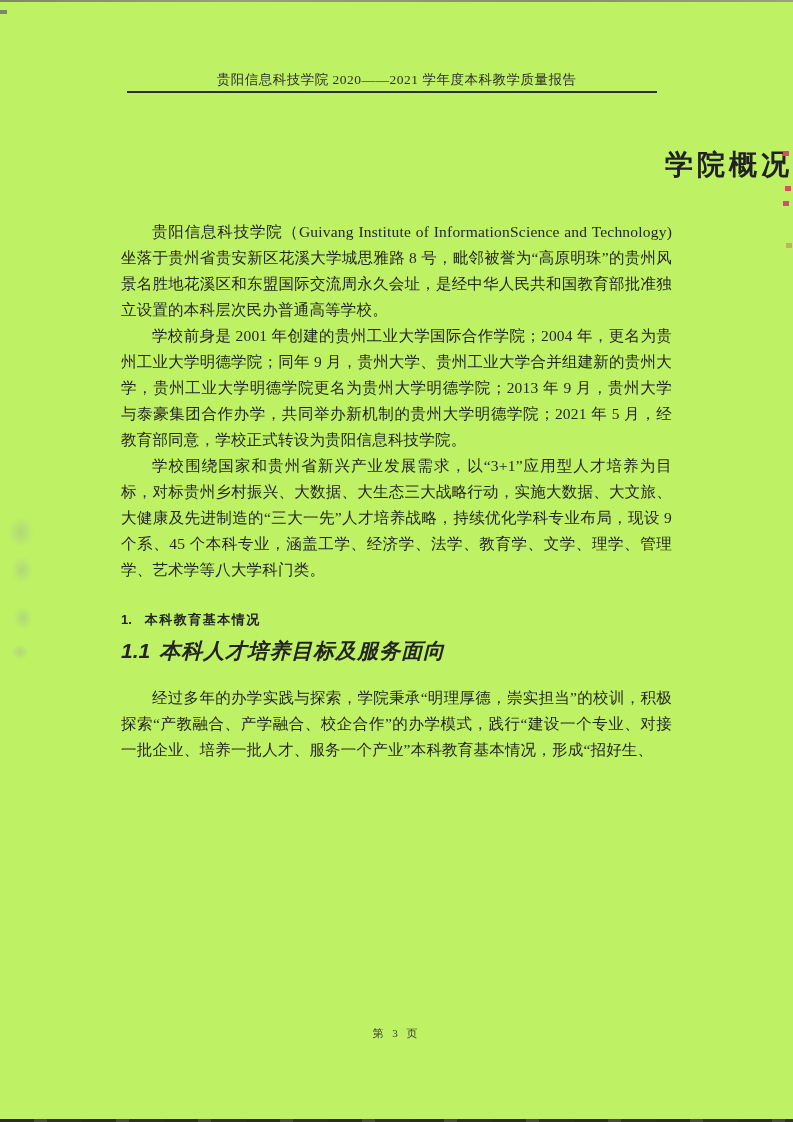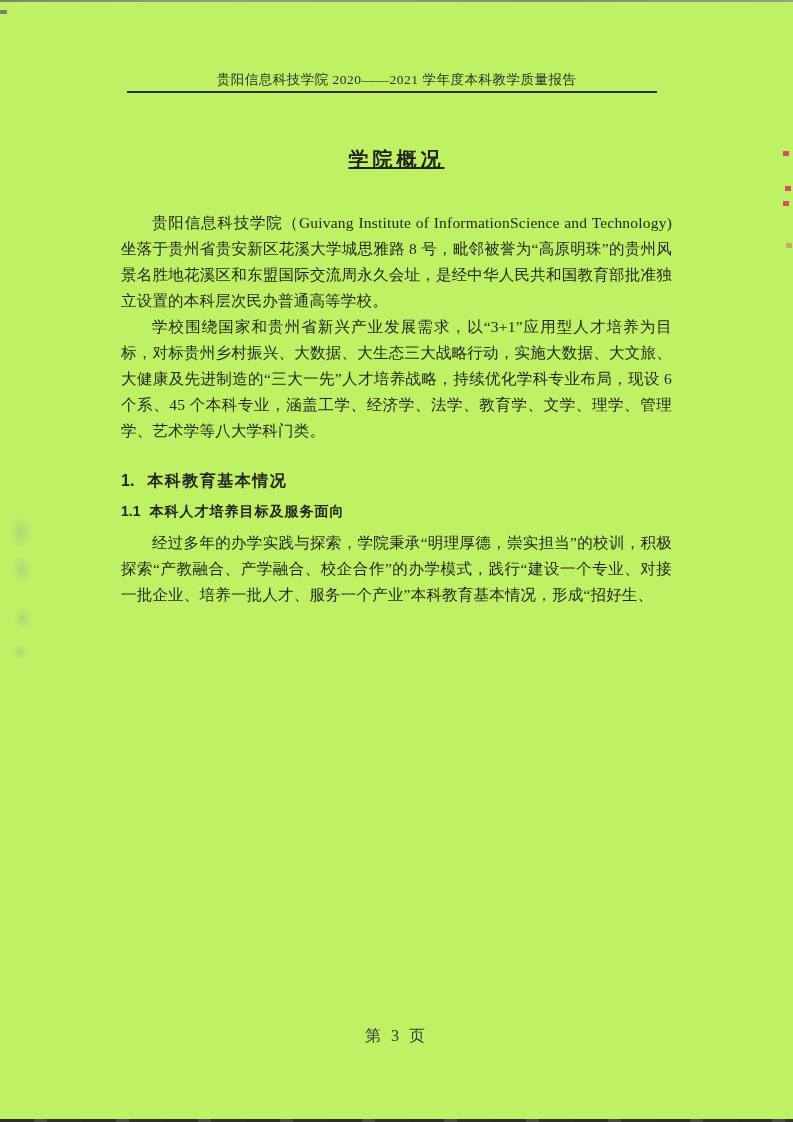--- a/index.html
+++ b/index.html
@@ -55,88 +55,89 @@
     color: #2d2d2d;
   }
   .header-rule {
     position: absolute; top: 91px; left: 127px; width: 530px; height: 2px;
     background: #2f2f2f;
   }
 
   
   .doc-title {
     position: absolute; top: 146px; left: 0; width: 100%;
-    text-align: center;
+    text-align: right;
     font-family: "Liberation Sans", "DejaVu Sans", sans-serif;
     font-weight: 700;
-    font-size: 20px;
+    font-size: 28px;
     letter-spacing: 4px;
     color: #222222;
-    text-decoration: underline;
   }
 
   
   .content {
-    position: absolute; top: 210px; left: 121px; width: 551px;
+    position: absolute; top: 219px; left: 121px; width: 551px;
     font-size: 15.5px;
     line-height: 26px;
     letter-spacing: 0.2px;
     text-align: justify;
   }
   .para {
     margin: 0;
     text-indent: 2em;
   }
   .h1 {
     margin-top: 23px;
     font-family: "Liberation Sans", "DejaVu Sans", sans-serif;
     font-weight: 700;
-    font-size: 16px;
+    font-size: 13px;
     line-height: 27px;
     letter-spacing: 1.5px;
     color: #242424;
   }
   .h1 .num { letter-spacing: 0; margin-right: 13px; }
   .h2 {
     margin-top: 5px;
-    margin-bottom: 6px;
+    margin-bottom: 22px;
     font-family: "Liberation Sans", "DejaVu Sans", sans-serif;
     font-weight: 700;
-    font-size: 14px;
+    font-size: 21px;
     line-height: 25px;
     letter-spacing: 1px;
     color: #242424;
+    font-style: italic;
   }
   .h2 .num { letter-spacing: 0; margin-right: 9px; }
 
   
   .footer {
     position: absolute; top: 1026px; left: 0; width: 100%;
     text-align: center;
-    font-size: 16px;
+    font-size: 11px;
     letter-spacing: 3px;
     color: #3a3a3a;
   }
 </style>
 </head>
 <body>
 
 <div class="page">
 
   <div class="edge-top"></div>
   <div class="edge-tick"></div>
 
   <div class="running-header">贵阳信息科技学院 2020——2021 学年度本科教学质量报告</div>
   <div class="header-rule"></div>
 
   <div class="doc-title">学院概况</div>
 
   <div class="content">
     <p class="para">贵阳信息科技学院（Guivang Institute of InformationScience and Technology)坐落于贵州省贵安新区花溪大学城思雅路 8 号，毗邻被誉为“高原明珠”的贵州风景名胜地花溪区和东盟国际交流周永久会址，是经中华人民共和国教育部批准独立设置的本科层次民办普通高等学校。</p>
-    <p class="para">学校围绕国家和贵州省新兴产业发展需求，以“3+1”应用型人才培养为目标，对标贵州乡村振兴、大数据、大生态三大战略行动，实施大数据、大文旅、大健康及先进制造的“三大一先”人才培养战略，持续优化学科专业布局，现设 6 个系、45 个本科专业，涵盖工学、经济学、法学、教育学、文学、理学、管理学、艺术学等八大学科门类。</p>
+    <p class="para">学校前身是 2001 年创建的贵州工业大学国际合作学院；2004 年，更名为贵州工业大学明德学院；同年 9 月，贵州大学、贵州工业大学合并组建新的贵州大学，贵州工业大学明德学院更名为贵州大学明德学院；2013 年 9 月，贵州大学与泰豪集团合作办学，共同举办新机制的贵州大学明德学院；2021 年 5 月，经教育部同意，学校正式转设为贵阳信息科技学院。</p>
+    <p class="para">学校围绕国家和贵州省新兴产业发展需求，以“3+1”应用型人才培养为目标，对标贵州乡村振兴、大数据、大生态三大战略行动，实施大数据、大文旅、大健康及先进制造的“三大一先”人才培养战略，持续优化学科专业布局，现设 9 个系、45 个本科专业，涵盖工学、经济学、法学、教育学、文学、理学、管理学、艺术学等八大学科门类。</p>
 
     <div class="h1">
       <span class="num">1.</span><span>本科教育基本情况</span>
     </div>
 
     <div class="h2">
       <span class="num">1.1</span><span>本科人才培养目标及服务面向</span>
     </div>
 
     <p class="para">经过多年的办学实践与探索，学院秉承“明理厚德，崇实担当”的校训，积极探索“产教融合、产学融合、校企合作”的办学模式，践行“建设一个专业、对接一批企业、培养一批人才、服务一个产业”本科教育基本情况，形成“招好生、</p>

